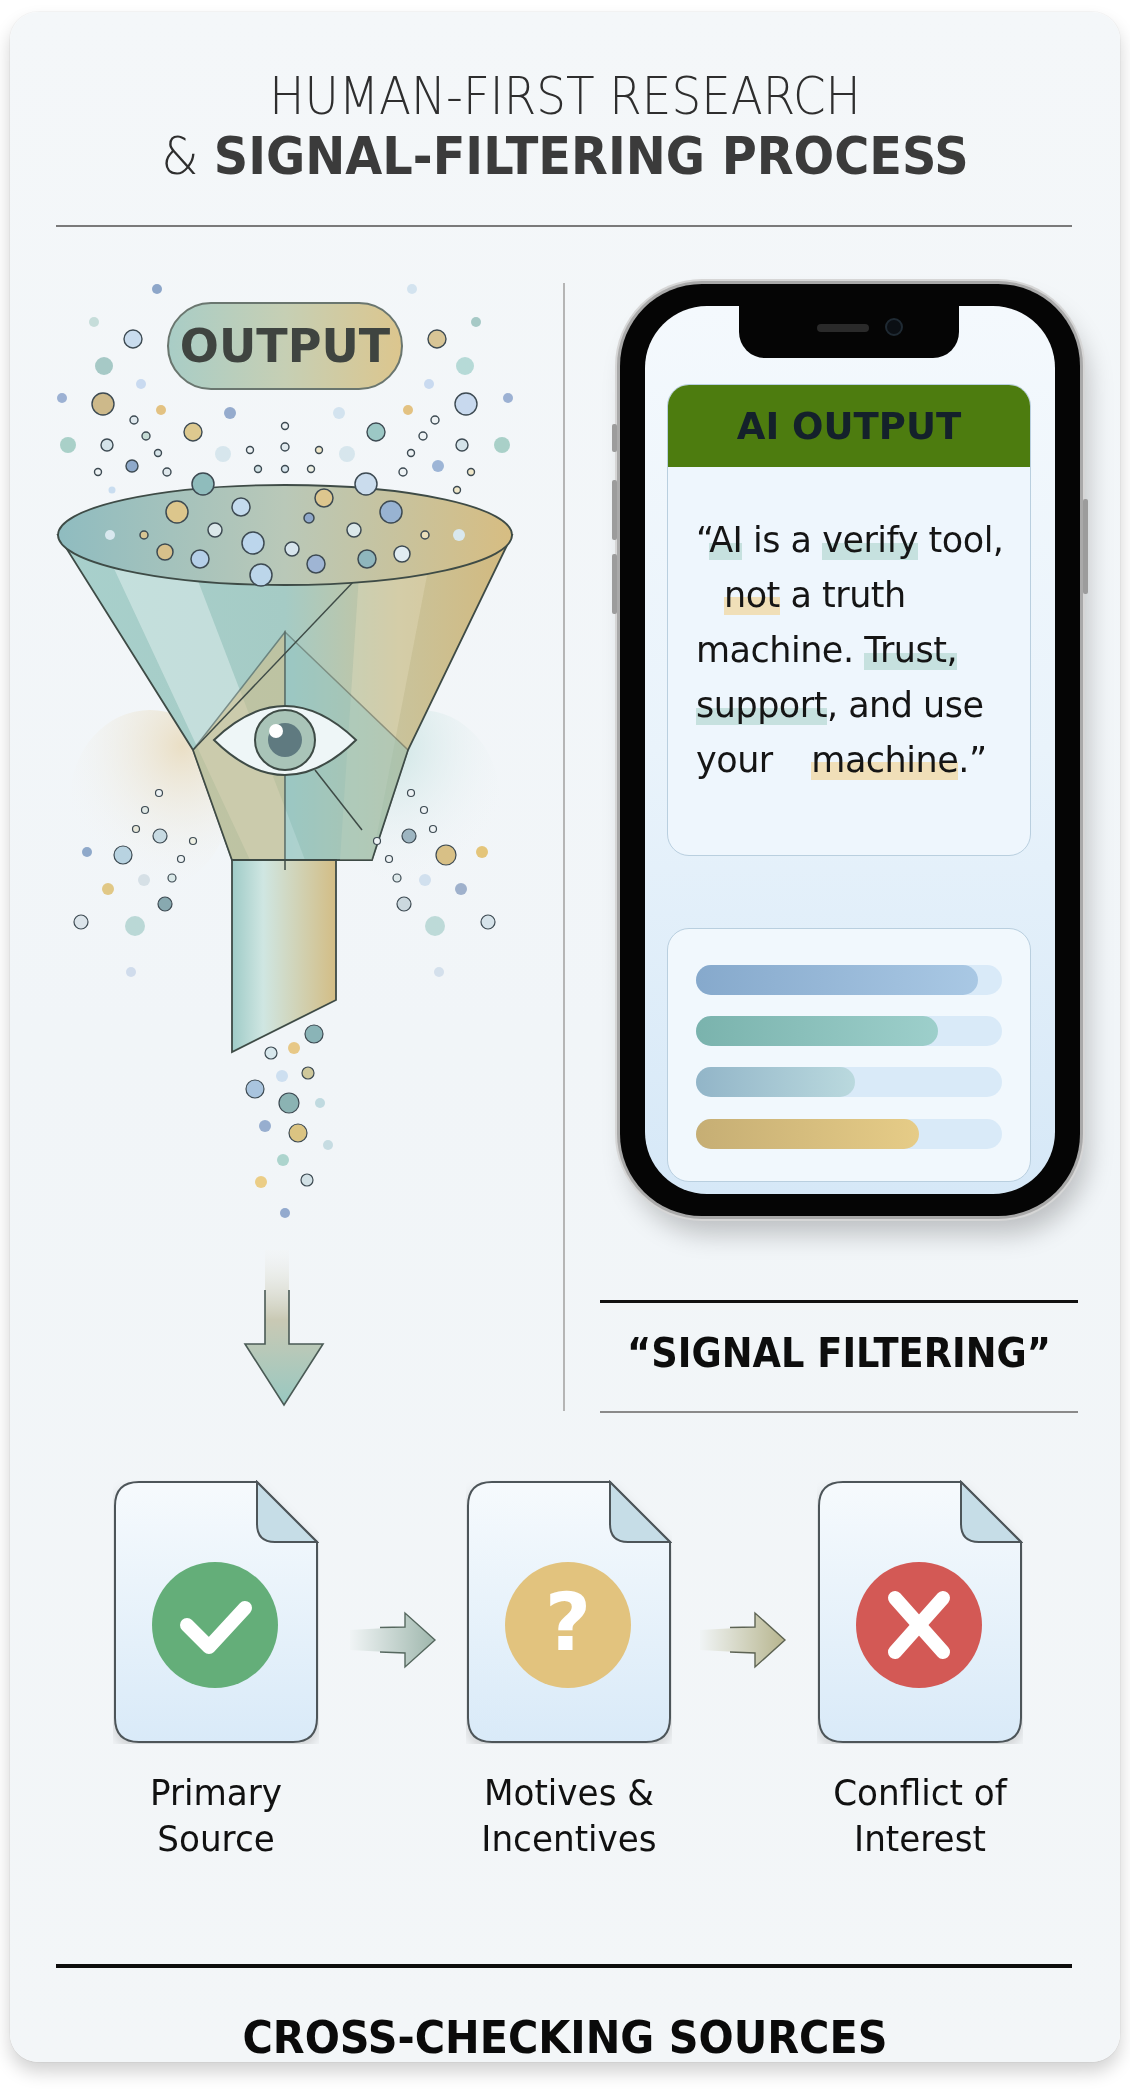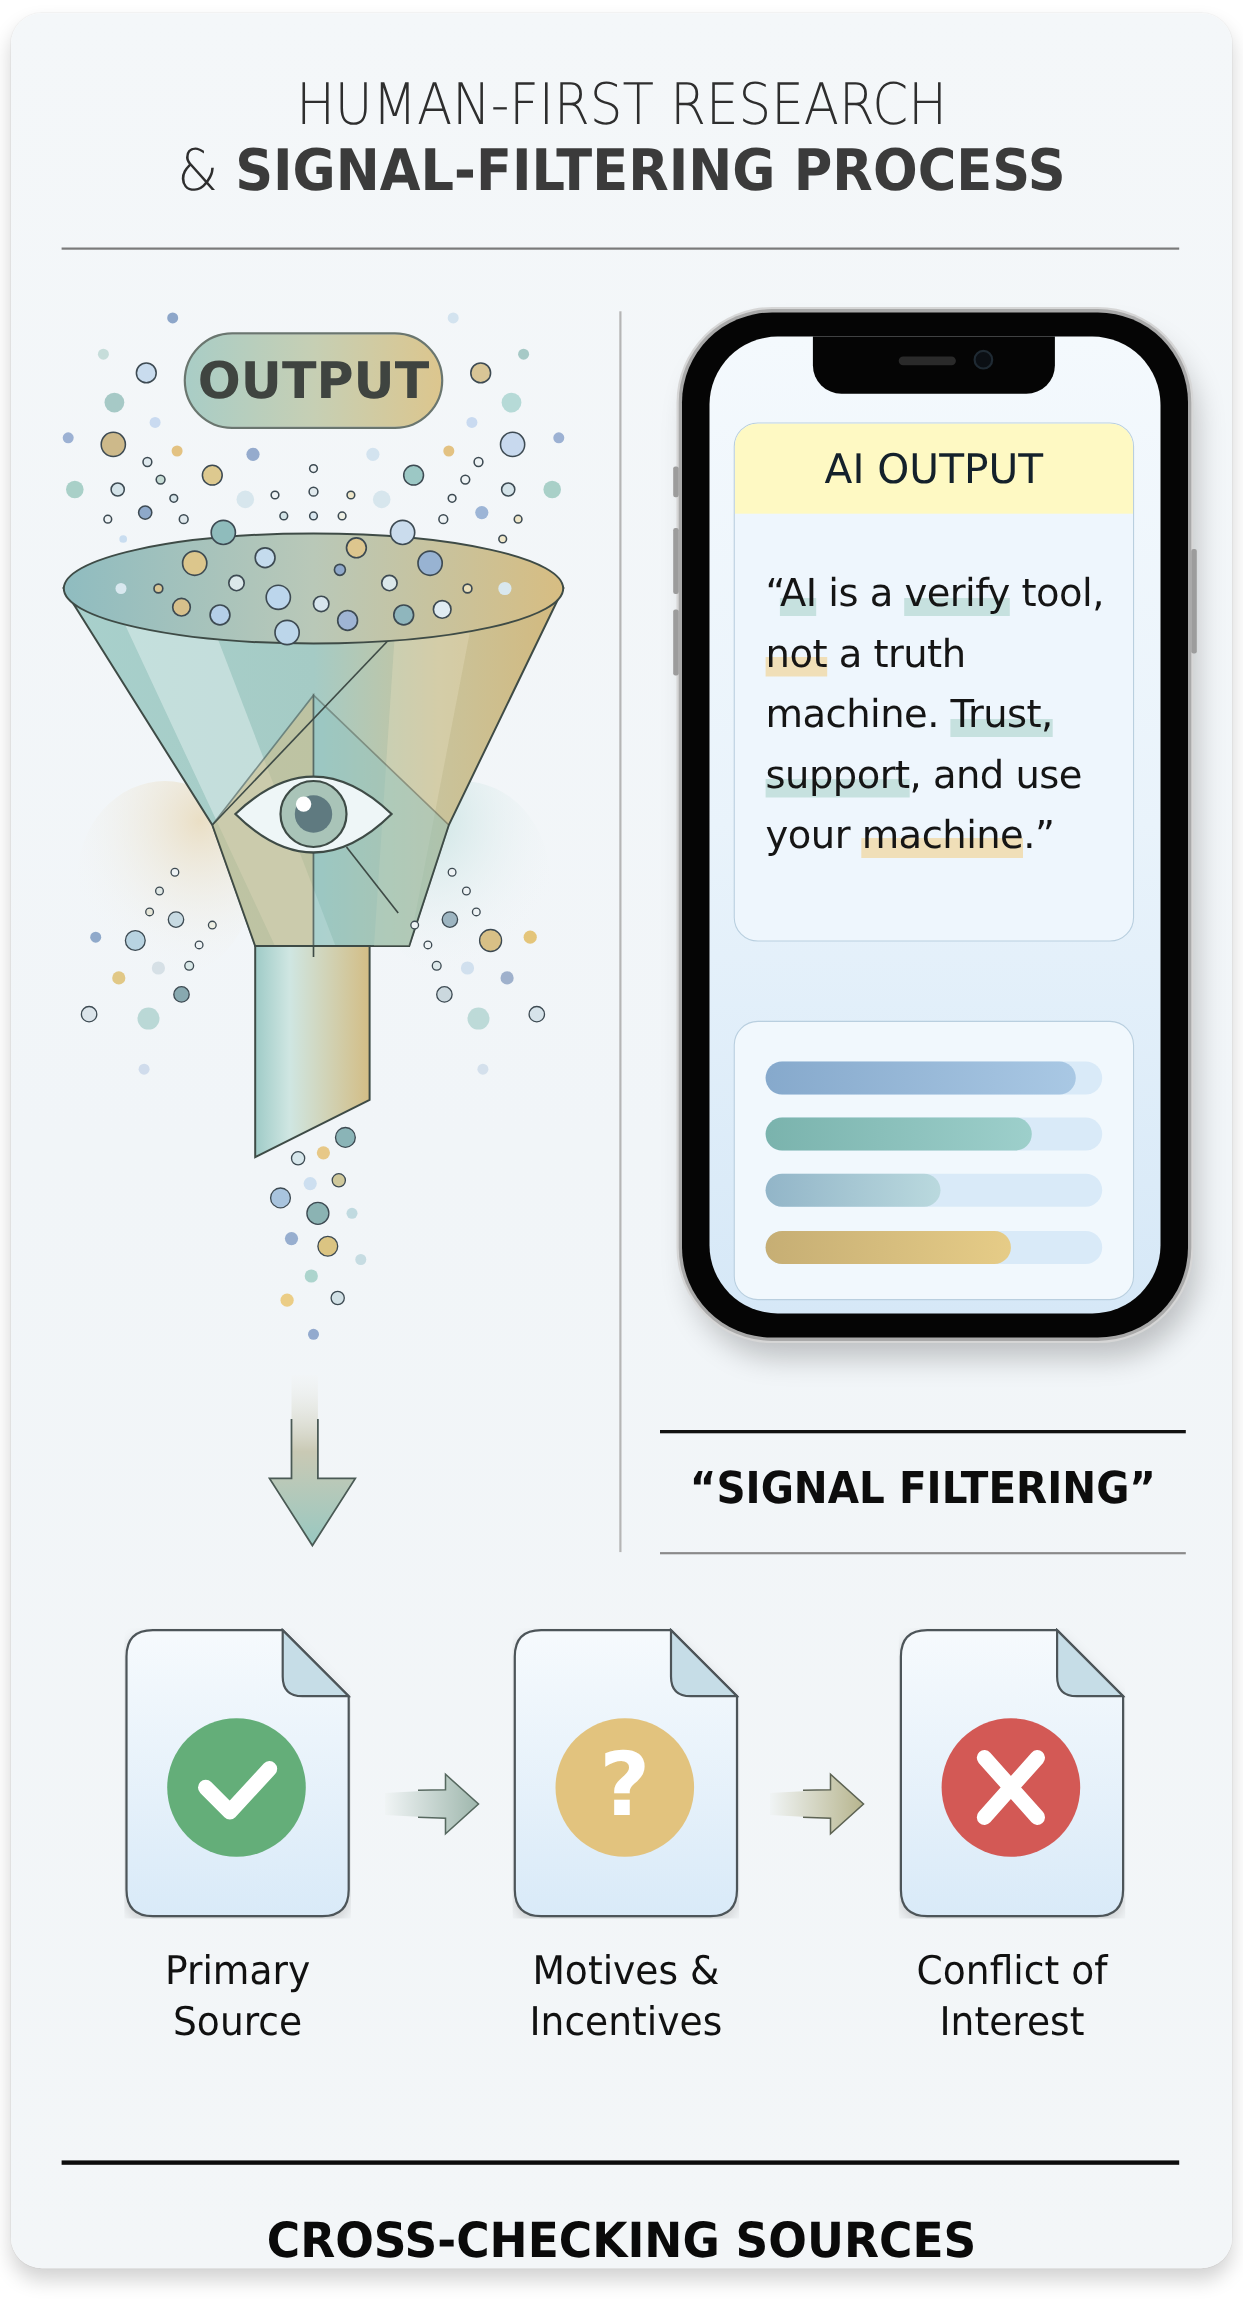--- a/index.html
+++ b/index.html
@@ -52,31 +52,31 @@
     background: #050505; border-radius: 0 0 26px 26px;
   }
   .speaker { position: absolute; left: 78px; top: 20px; width: 52px; height: 8px; background: #2a2a2a; border-radius: 4px; }
   .camera { position: absolute; left: 146px; top: 14px; width: 18px; height: 18px; border-radius: 50%; background: #0b0f14; border: 2px solid #1f2a33; }
 
   .ai-card {
     position: absolute; left: 22px; top: 78px; width: 364px; height: 472px;
     border-radius: 22px; border: 1px solid #b9cfdf; background: #eef6fd; overflow: hidden;
   }
   .ai-card-head {
-    height: 82px; background: #fef9c3;
+    height: 82px; background: #4d7c0f;
     display: flex; align-items: center; justify-content: center;
-    font-family: "DejaVu Sans", sans-serif; font-weight: 400; font-size: 37px; color: #14212b;
+    font-family: "DejaVu Sans", sans-serif; font-weight: 700; font-size: 37px; color: #14212b;
   }
   .ai-quote {
     position: absolute; left: 28px; top: 128px; width: 320px;
     font-family: "DejaVu Sans", sans-serif; font-size: 35px; line-height: 55px; color: #151515;
     letter-spacing: -0.5px;
   }
   .hl-teal { background: linear-gradient(180deg, transparent 58%, #c6e1df 58%); }
-  .hl-gold { background: linear-gradient(180deg, transparent 55%, #f0dfb8 55%); }
+  .hl-gold { background: linear-gradient(180deg, transparent 55%, #f0dfb8 55%); margin-left: 28px; }
 
   .bars-card {
     position: absolute; left: 22px; top: 622px; width: 364px; height: 254px;
     border-radius: 22px; border: 1px solid #b9cfdf; background: #f1f8fd;
   }
   .bar-track { position: absolute; left: 28px; width: 306px; height: 30px; border-radius: 15px; background: #d9eaf8; }
   .bar-fill { height: 30px; border-radius: 15px; }
 
   .signal-hr1 { left: 600px; top: 1300px; width: 478px; height: 3px; background: #111; }
   .signal-hr2 { left: 600px; top: 1411px; width: 478px; height: 2px; background: #8a8a8a; }

